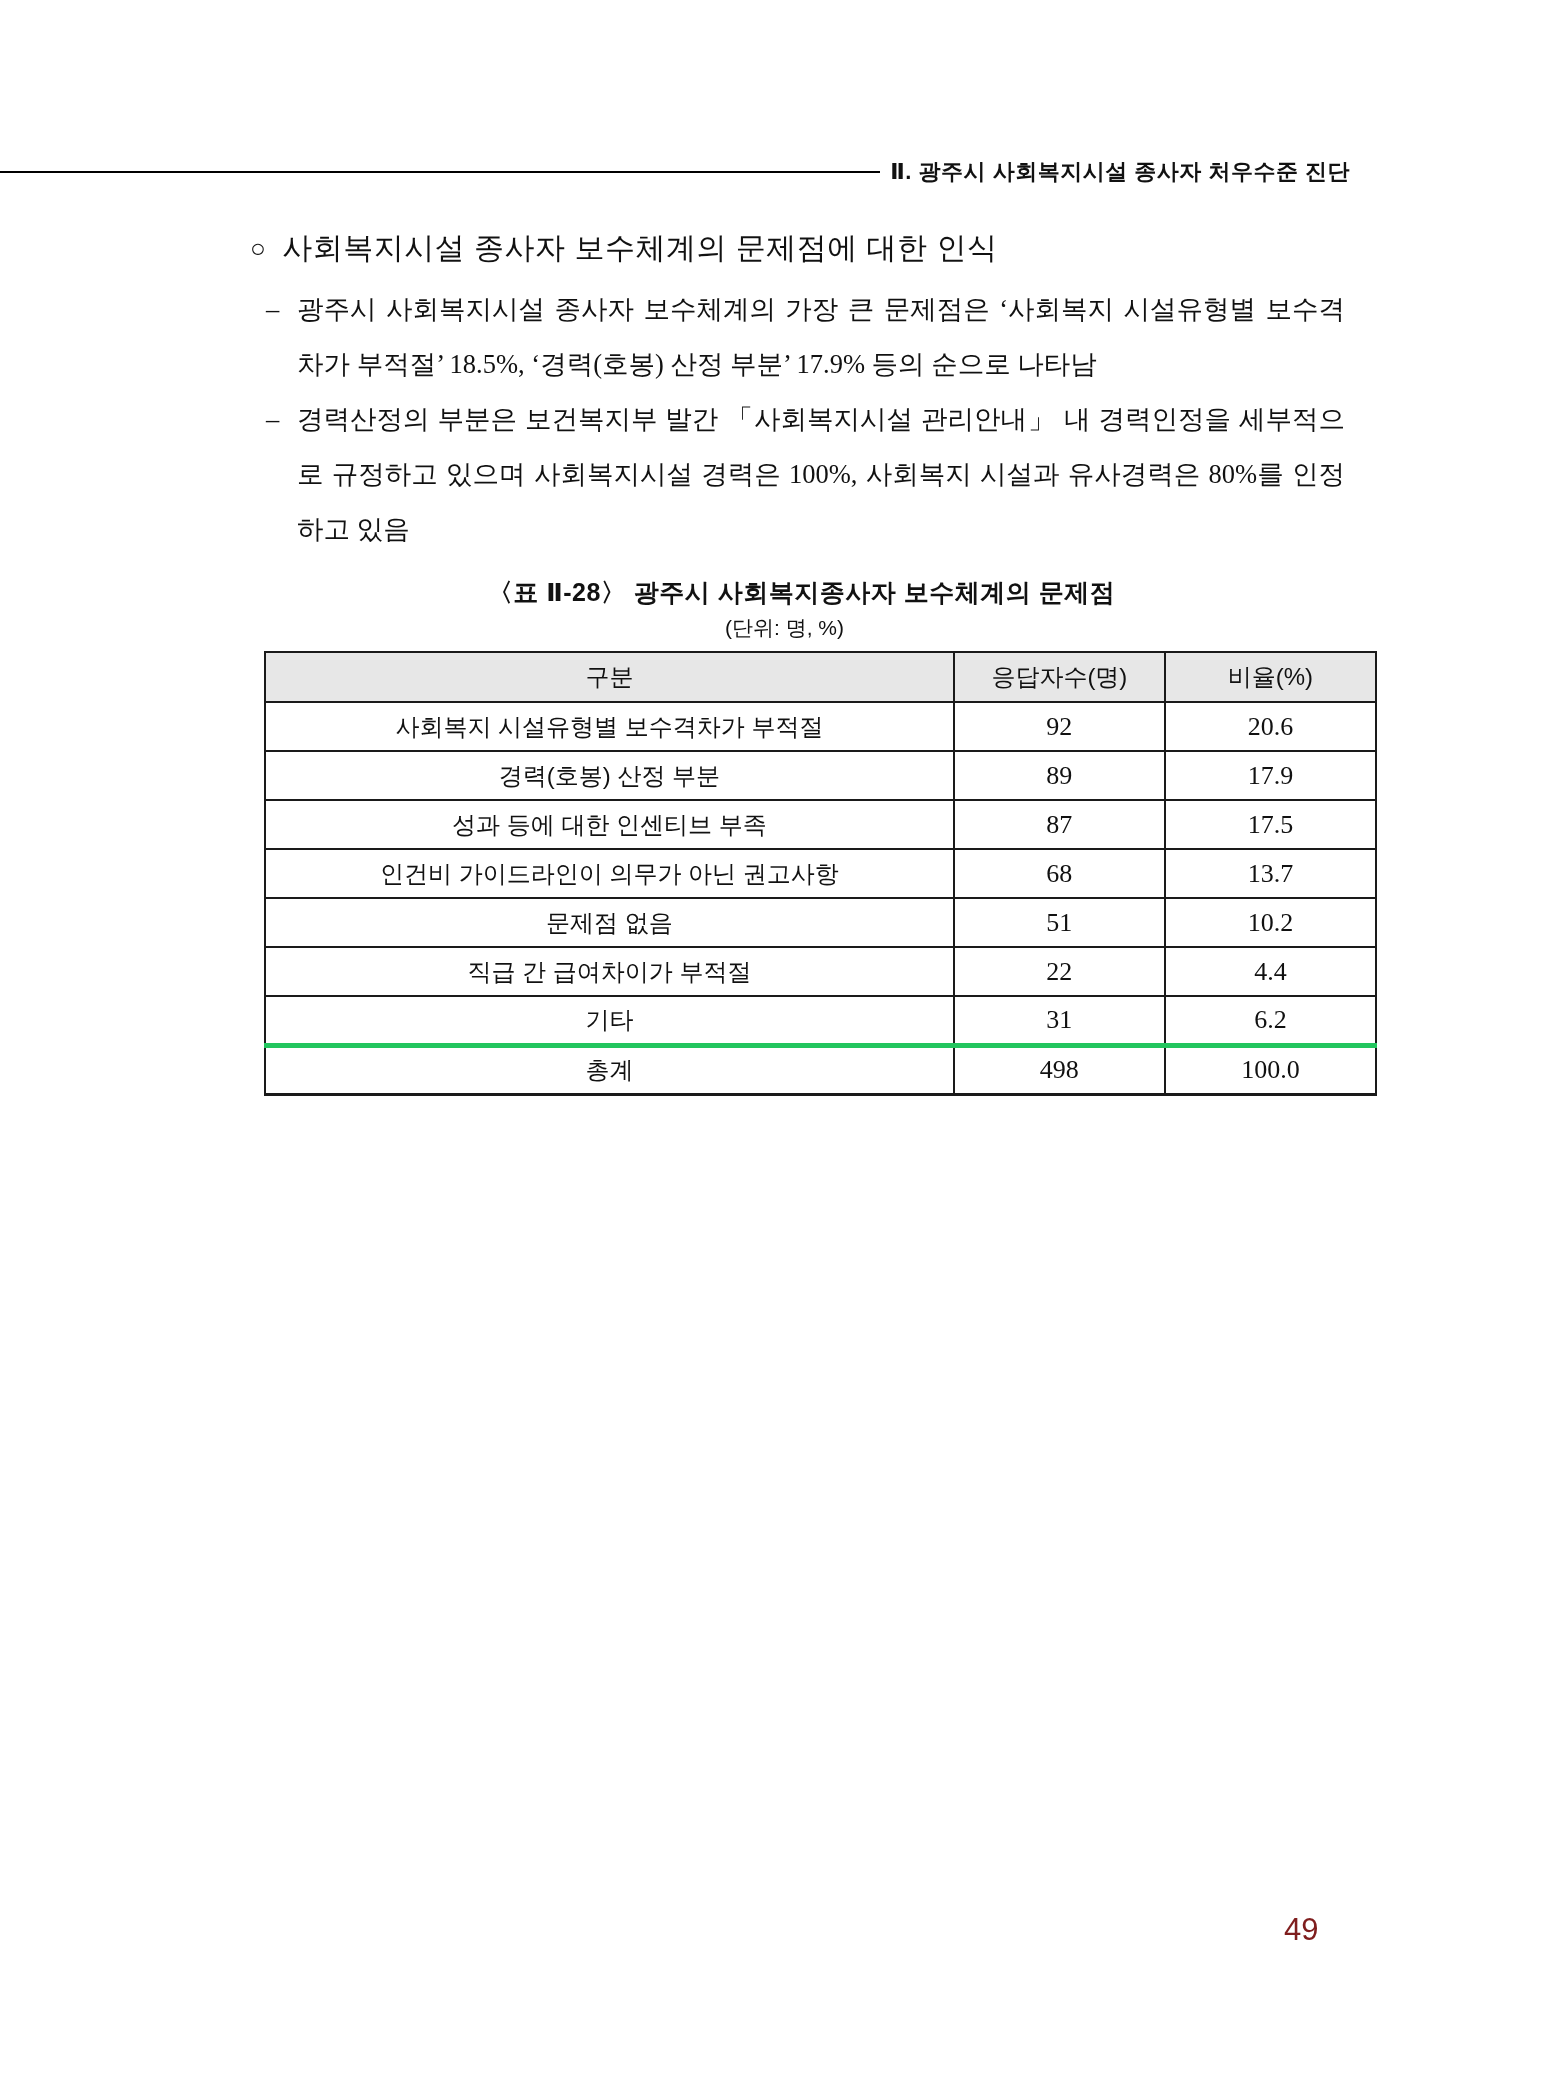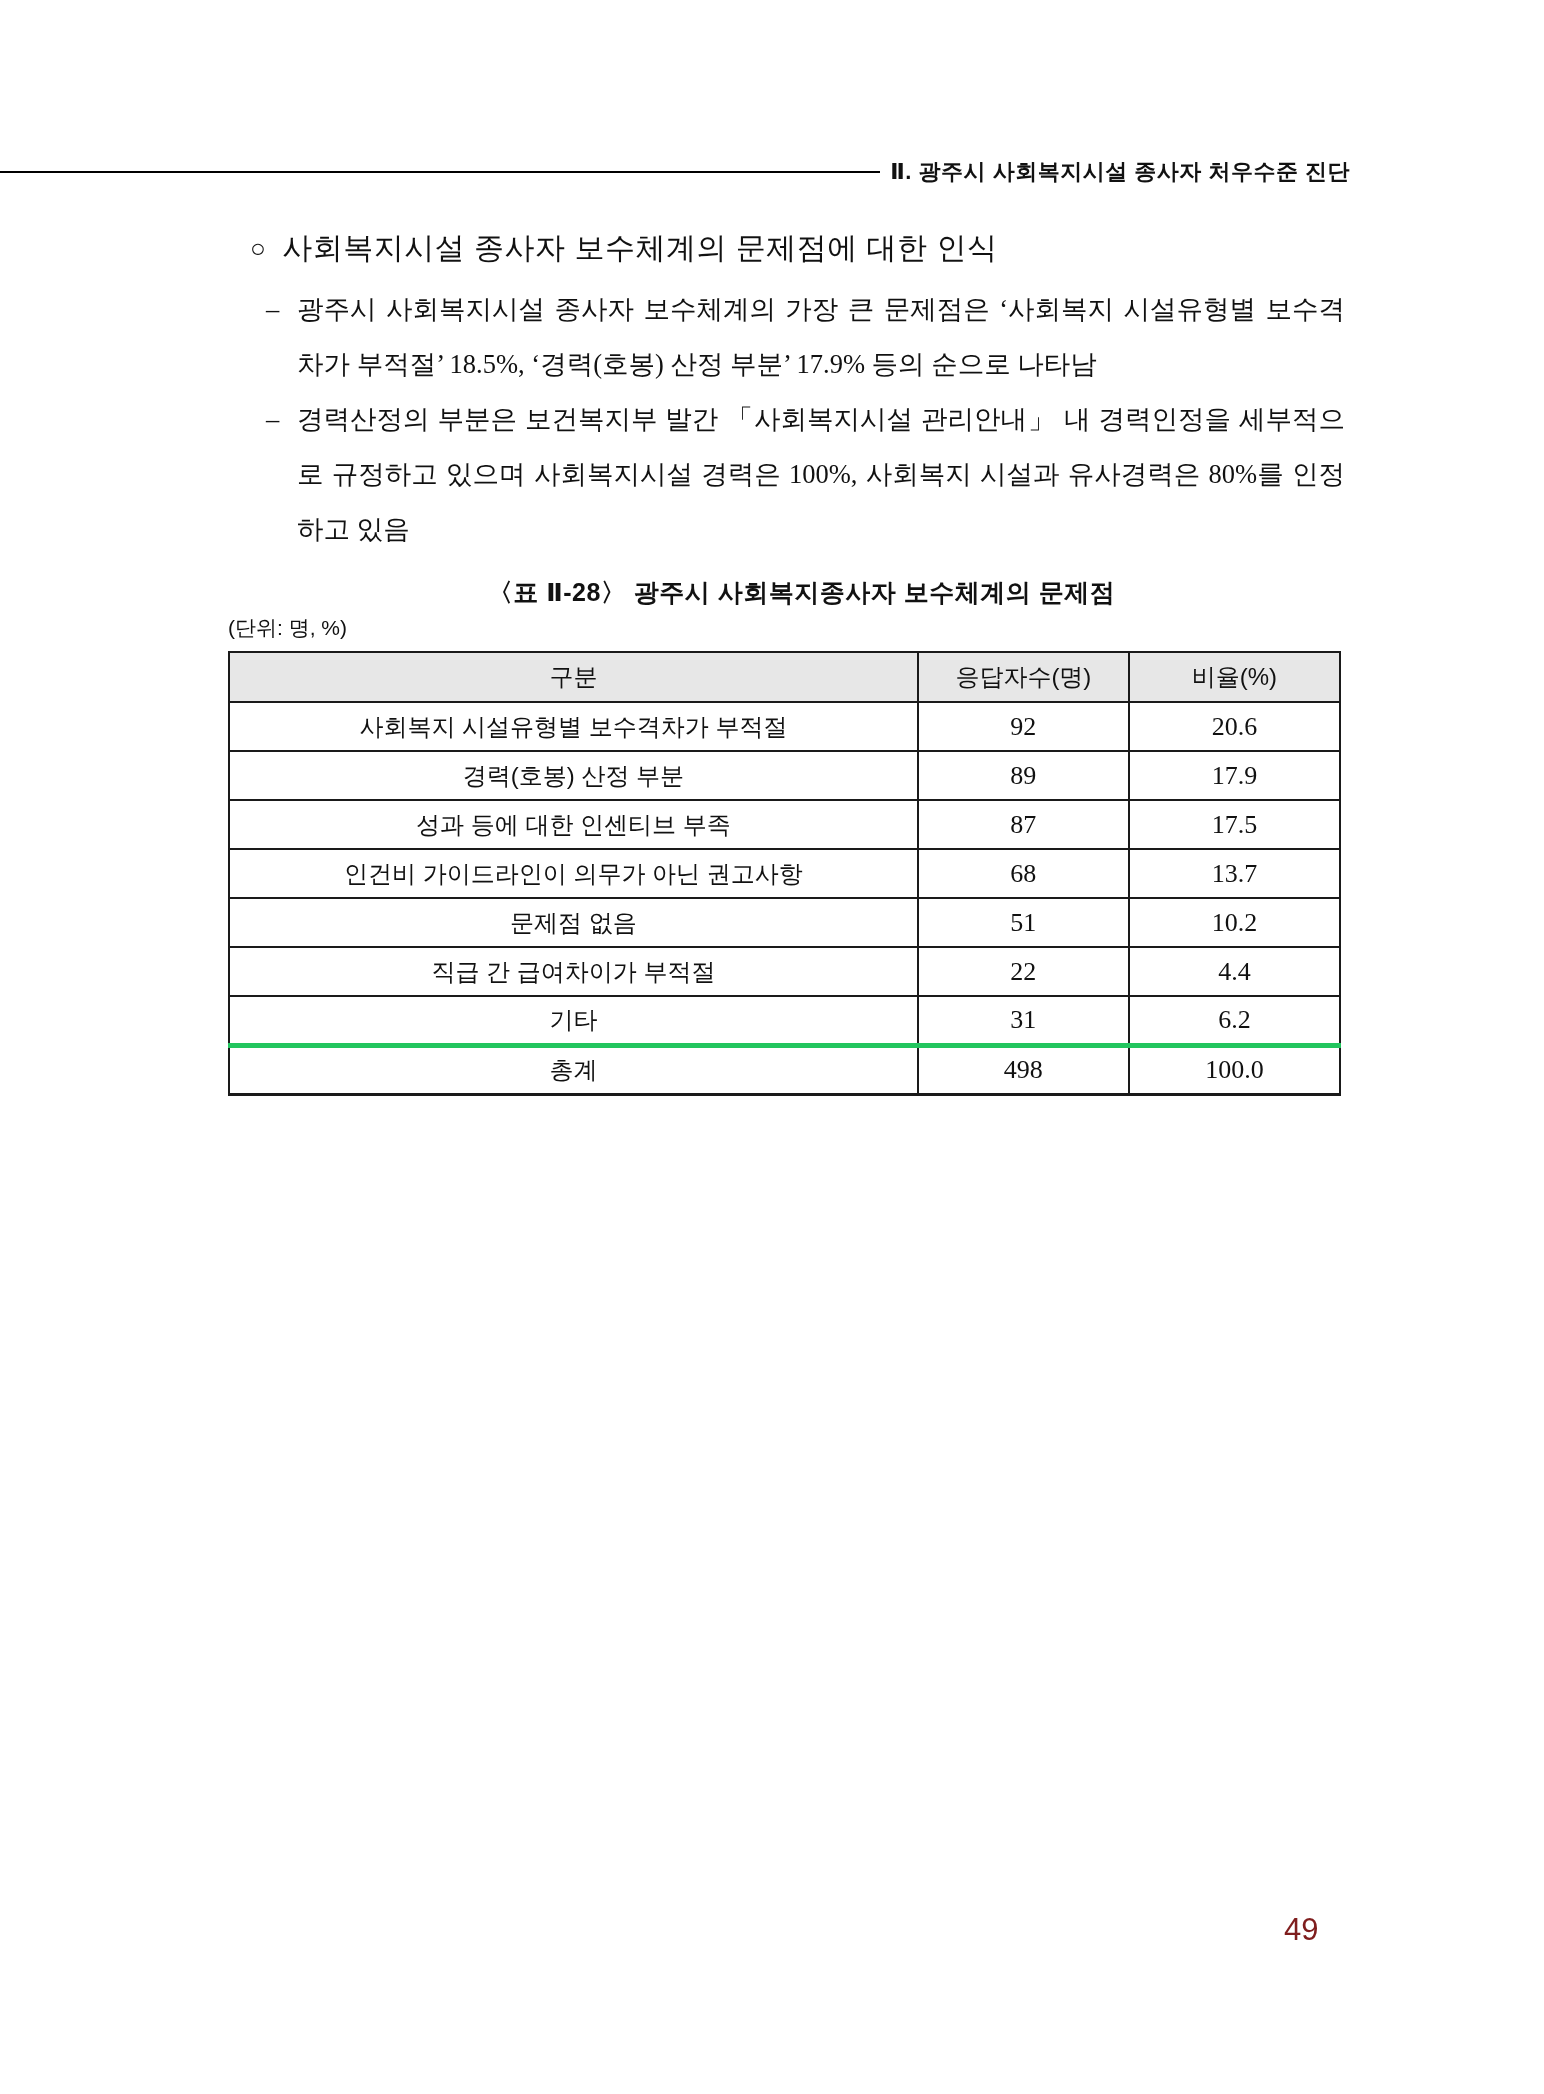--- a/index.html
+++ b/index.html
@@ -44,30 +44,31 @@
 
   
   .caption-wrap {
     position:absolute; top:576px; left:245px; width:1113px;
     text-align:center;
     font-family:"Liberation Sans","DejaVu Sans",sans-serif;
     font-size:25px; font-weight:700; letter-spacing:0.5px;
   }
   .table-wrap { position:absolute; top:614px; left:228px; width:1113px; }
   .unit-note {
-    text-align:left;
+    text-align:center;
     font-family:"Liberation Sans","DejaVu Sans",sans-serif;
     font-size:21px; margin-bottom:9px; color:#111;
   }
 
   
   table.data {
     width:100%; border-collapse:collapse; table-layout:fixed;
     border-top:2px solid #1a1a1a;
     border-bottom:3px solid #1a1a1a;
+    margin-left:36px;
   }
   table.data col.c1 { width:62%; }
   table.data col.c2 { width:19%; }
   table.data col.c3 { width:19%; }
   table.data th, table.data td {
     border:2px solid #1a1a1a;
     text-align:center; vertical-align:middle;
     padding:0 6px;
   }
   table.data thead th {

